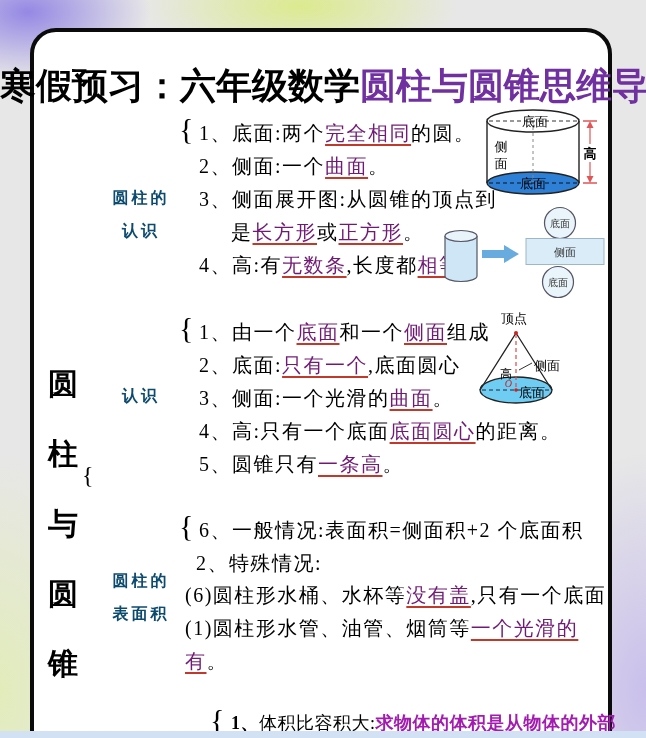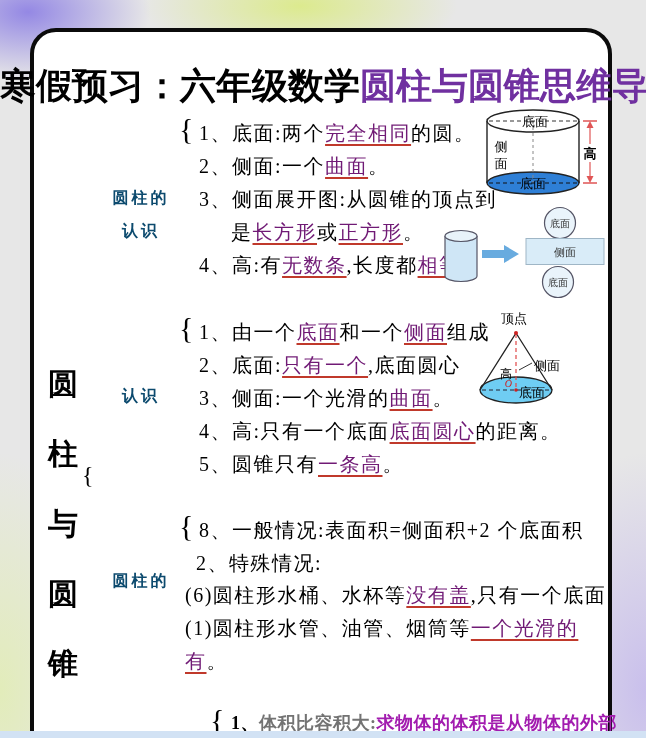--- a/index.html
+++ b/index.html
@@ -55,21 +55,21 @@
   .s2r1{top:319px;left:199px}.s2r2{top:352px;left:199px}.s2r3{top:385px;left:199px}
   .s2r4{top:418px;left:199px}.s2r5{top:451px;left:199px}
   .s3r1{top:517px;left:199px}.s3r2{top:550px;left:196px}.s3r3{top:582px;left:185px}
   .s3r4{top:615px;left:185px}.s3r5{top:648px;left:185px}
   .s4r1{top:710px;left:231px;font-size:18px;font-weight:bold;letter-spacing:0.5px}
   .seg{white-space:pre;}
   .s-k{color:#000;}
   .s-b{color:#000000;}
   .s-ru{color:#701a75;text-decoration:underline;text-decoration-color:#c0392b;
         text-decoration-thickness:2px;text-underline-offset:4px;}
-  .s-bb{color:#737373;font-weight:bold;}
+  .s-bb{color:#000000;font-weight:normal;}
   .s-rb{color:#a21caf;font-weight:bold;}
   .diag{position:absolute;}
   .dg-cyl{left:478px;top:106px;}
   .dg-unf{left:436px;top:206px;}
   .dg-cone{left:456px;top:306px;}
   svg text{font-family:"Liberation Serif","DejaVu Serif",serif;}
 </style>
 </head>
 <body>
 
@@ -91,38 +91,39 @@
 
 <div class="lbl lbl-s1">
   <div>圆柱的</div>
   <div>认识</div>
 </div>
 <div class="lbl lbl-s2">
   <div>认识</div>
 </div>
 <div class="lbl lbl-s3">
   <div>圆柱的</div>
+  <div>表面积</div>
 </div>
 <div class="lbl lbl-s4">
   <div>圆柱</div>
 </div>
 
 <div class="row s1r1"><span class="seg s-k">1、</span><span class="seg s-b">底面:</span><span class="seg s-k">两个</span><span class="seg s-ru">完全相同</span><span class="seg s-k">的圆。</span></div>
 <div class="row s1r2"><span class="seg s-k">2、</span><span class="seg s-b">侧面:</span><span class="seg s-k">一个</span><span class="seg s-ru">曲面</span><span class="seg s-k">。</span></div>
 <div class="row s1r3"><span class="seg s-k">3、</span><span class="seg s-b">侧面展开图:</span><span class="seg s-k">从圆锥的顶点到</span></div>
 <div class="row s1r4"><span class="seg s-k">是</span><span class="seg s-ru">长方形</span><span class="seg s-k">或</span><span class="seg s-ru">正方形</span><span class="seg s-k">。</span></div>
 <div class="row s1r5"><span class="seg s-k">4、</span><span class="seg s-b">高:</span><span class="seg s-k">有</span><span class="seg s-ru">无数条</span><span class="seg s-k">,长度都</span><span class="seg s-ru">相等</span><span class="seg s-k">。</span></div>
 
 <div class="row s2r1"><span class="seg s-k">1、由一个</span><span class="seg s-ru">底面</span><span class="seg s-k">和一个</span><span class="seg s-ru">侧面</span><span class="seg s-k">组成</span></div>
 <div class="row s2r2"><span class="seg s-k">2、</span><span class="seg s-b">底面:</span><span class="seg s-ru">只有一个</span><span class="seg s-k">,底面圆心</span></div>
 <div class="row s2r3"><span class="seg s-k">3、</span><span class="seg s-b">侧面:</span><span class="seg s-k">一个光滑的</span><span class="seg s-ru">曲面</span><span class="seg s-k">。</span></div>
 <div class="row s2r4"><span class="seg s-k">4、</span><span class="seg s-b">高:</span><span class="seg s-k">只有一个底面</span><span class="seg s-ru">底面圆心</span><span class="seg s-k">的距离。</span></div>
 <div class="row s2r5"><span class="seg s-k">5、圆锥只有</span><span class="seg s-ru">一条高</span><span class="seg s-k">。</span></div>
 
-<div class="row s3r1"><span class="seg s-k">8、一般情况:</span><span class="seg s-b">表面积=侧面积+2 个底面积</span></div>
+<div class="row s3r1"><span class="seg s-k">6、一般情况:</span><span class="seg s-b">表面积=侧面积+2 个底面积</span></div>
 <div class="row s3r2"><span class="seg s-k">2、特殊情况:</span></div>
 <div class="row s3r3"><span class="seg s-k">(6)圆柱形水桶、水杯等</span><span class="seg s-ru">没有盖</span><span class="seg s-k">,只有一个底面</span></div>
 <div class="row s3r4"><span class="seg s-k">(1)圆柱形水管、油管、烟筒等</span><span class="seg s-ru">一个光滑的</span></div>
 <div class="row s3r5"><span class="seg s-ru">有</span><span class="seg s-k">。</span></div>
 
 <div class="row s4r1"><span class="seg s-k">1、</span><span class="seg s-bb">体积比容积大:</span><span class="seg s-rb">求物体的体积是从物体的外部</span></div>
 
 <svg class="diag dg-cyl" width="122" height="96" viewBox="0 0 122 96">
   <path d="M9,15 V77" stroke="#222" stroke-width="1.4" fill="none"></path>
   <path d="M101,15 V77" stroke="#222" stroke-width="1.4" fill="none"></path>

